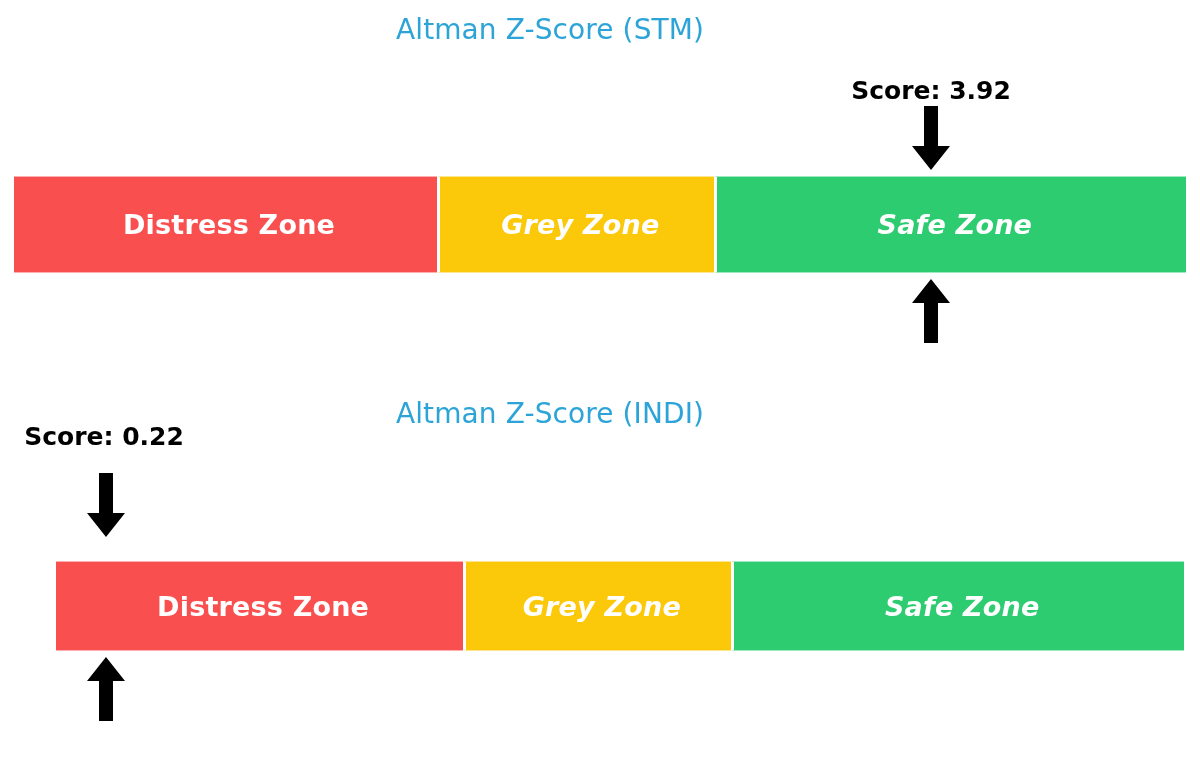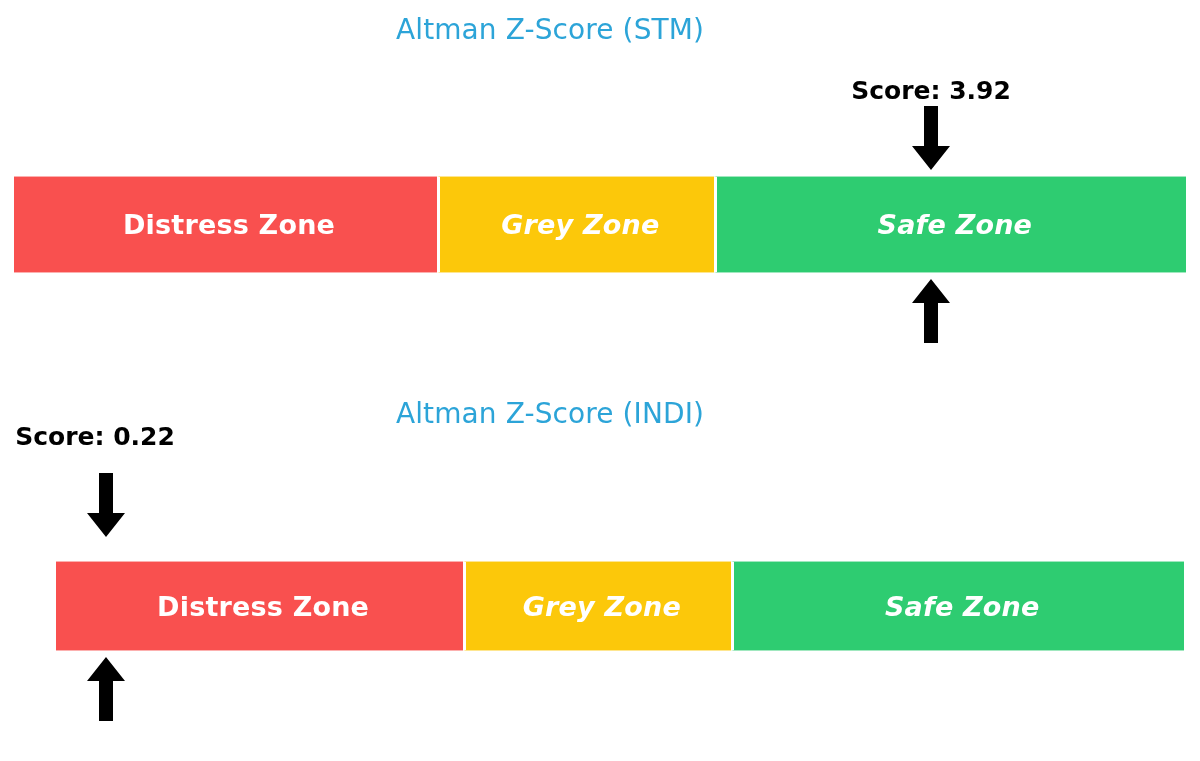--- a/index.html
+++ b/index.html
@@ -112,21 +112,21 @@
       <polygon points="21,2 40,26 28,26 28,66 14,66 14,26 2,26" fill="#000000"></polygon>
     </svg>
   </div>
 
 </div>
 
 <div class="gauge-panel" id="panel-indi">
 
   <div class="panel-title">Altman Z-Score (INDI)</div>
 
-  <div class="score-label" style="left: 95px; top: 42px;">Score: 0.22</div>
+  <div class="score-label" style="left: 104px; top: 42px;">Score: 0.22</div>
 
   <div class="marker-arrow" style="left: 106px; top: 93px;">
     <svg width="42" height="66" viewBox="0 0 42 66">
       <polygon points="14,0 28,0 28,40 40,40 21,64 2,40 14,40" fill="#000000"></polygon>
     </svg>
   </div>
 
   <div class="zone-bar" style="left: 56px; top: 181px; width: 1128px; height: 90px;">
     <div class="zone-seg" style="width: 36.1%; background:#f9504f;">
       <span class="zone-label">Distress Zone</span>

